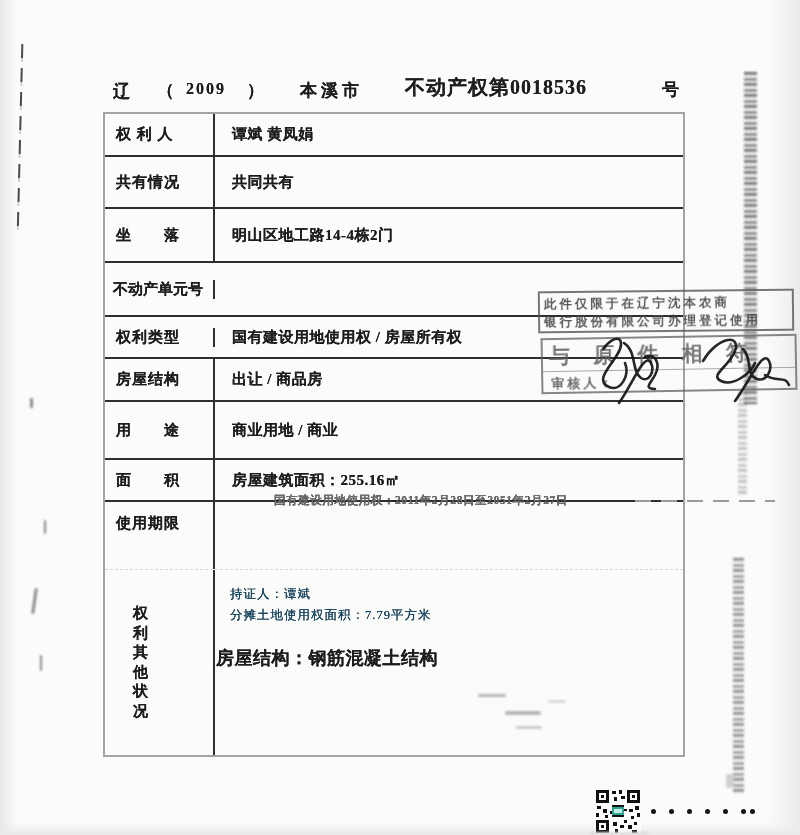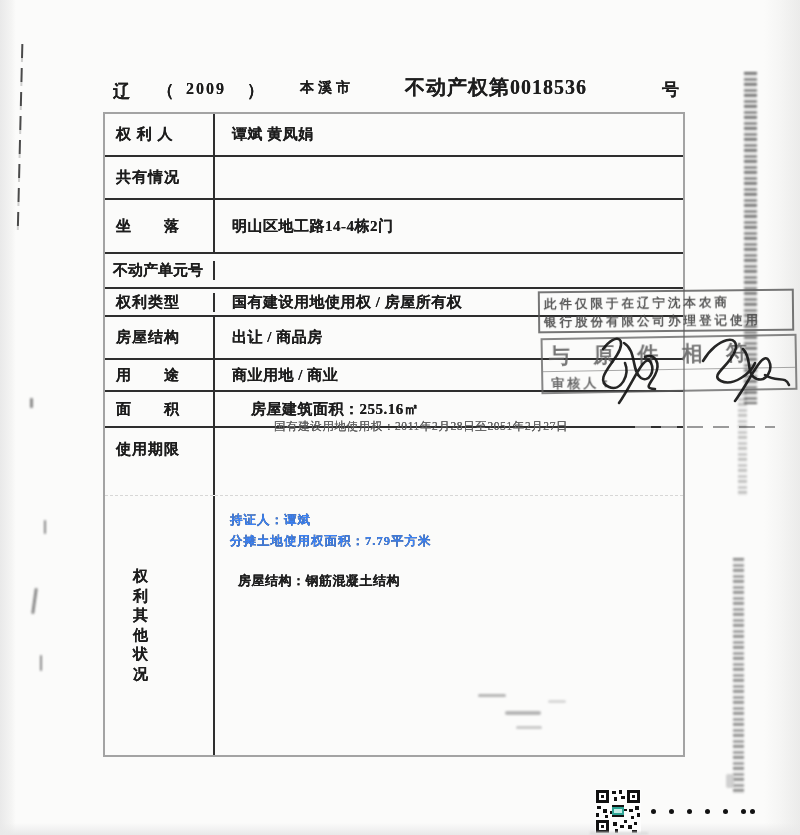--- a/index.html
+++ b/index.html
@@ -21,53 +21,53 @@
     transform:rotate(1.4deg);filter:blur(.4px);}
   .mark{position:absolute;background:#8a8a8a;filter:blur(.8px);border-radius:1px;}
 
   
   .hdr{position:absolute;font-weight:bold;white-space:nowrap;
     text-shadow:0 0 .5px #333;}
   .hdr-region{left:113px;top:80px;font-size:17px;}
   .hdr-po{left:157px;top:79px;font-size:17px;}
   .hdr-year{left:186px;top:80px;font-size:16px;letter-spacing:2px;}
   .hdr-pc{left:247px;top:79px;font-size:17px;}
-  .hdr-city{left:300px;top:79px;font-size:14px;letter-spacing:4px;}
+  .hdr-city{left:300px;top:79px;font-size:17px;letter-spacing:4px;}
   .hdr-cert{left:405px;top:74px;font-size:20px;letter-spacing:1px;}
   .hdr-suffix{left:662px;top:78px;font-size:17px;}
 
   
   .doc-table{position:absolute;left:103px;top:112px;width:582px;height:645px;
     border:2px solid #a3a3a3;box-sizing:border-box;display:flex;flex-direction:column;}
   .t-row{display:flex;box-sizing:border-box;border-bottom:2px solid #2e2e2e;position:relative;}
   .t-row:last-child{border-bottom:none;flex:1;}
   .t-label{width:110px;box-sizing:border-box;border-right:2px solid #2e2e2e;
     display:flex;align-items:center;padding-left:11px;
     font-size:15px;font-weight:bold;letter-spacing:1px;text-shadow:0 0 .4px #222;}
   .t-value{flex:1;display:flex;align-items:center;padding-left:17px;
     font-size:15px;font-weight:bold;letter-spacing:.5px;text-shadow:0 0 .4px #222;}
-  .r1{height:43px;} .r2{height:43px;} .r3{height:54px;} .r4{height:35px;align-items:center;}
-  .r5{height:28px;align-items:center;} .r6{height:43px;} .r7{height:32px;} .r8{height:36px;gap:19px;}
+  .r1{height:43px;} .r2{height:52px;} .r3{height:54px;} .r4{height:54px;align-items:center;}
+  .r5{height:42px;align-items:center;} .r6{height:43px;} .r7{height:58px;} .r8{height:42px;}
   .r9{height:68px;border-bottom:1px dashed rgba(0,0,0,.14);}
   .r9 .t-label{align-items:flex-start;padding-top:12px;}
   .faint-period{position:absolute;left:15px;top:-9px;white-space:nowrap;
-    font-size:11.5px;font-weight:normal;color:#6e6e6e;letter-spacing:.6px;
+    font-size:11.5px;font-weight:bold;color:#6e6e6e;letter-spacing:.6px;
     filter:blur(.35px);padding-left:44px;}
   .faint-tail{position:absolute;left:420px;top:-2px;width:140px;height:2px;
     background:repeating-linear-gradient(90deg,#9a9a9a 0 16px,transparent 16px 26px);
     filter:blur(.4px);}
 
   .r10 .t-label{align-items:center;}
   .v-label{width:17px;line-height:19.5px;word-break:break-all;
     font-size:15px;font-weight:bold;letter-spacing:0;margin-left:17px;}
   .other-wrap{display:block;padding:12px 0 0 0;}
-  .o-faint{font-size:12.5px;font-weight:bold;color:#3b82f6;filter:blur(.5px);
+  .o-faint{font-size:12.5px;font-weight:normal;color:#0c4a6e;filter:blur(.5px);
     letter-spacing:1px;margin:4px 0 0 15px;white-space:nowrap;}
-  .o-line{font-size:13px;font-weight:bold;letter-spacing:.5px;
-    margin:3px 0 0 23px;white-space:nowrap;text-shadow:0 0 .4px #222;}
+  .o-line{font-size:18px;font-weight:bold;letter-spacing:.5px;
+    margin:3px 0 0 1px;white-space:nowrap;text-shadow:0 0 .4px #222;}
   .o-line.first{margin-top:22px;}
 
   
   .stamp1{position:absolute;left:538px;top:290px;width:256px;height:42px;
     border:2px solid rgba(85,85,85,.8);box-sizing:border-box;
     color:rgba(75,75,75,.92);font-size:12.5px;font-weight:bold;
     letter-spacing:3px;line-height:18px;padding:2px 0 0 4px;
     white-space:nowrap;overflow:hidden;transform:rotate(-.6deg);
     filter:blur(.35px);}
   .stamp2{position:absolute;left:541px;top:336px;width:256px;height:56px;
@@ -121,20 +121,21 @@
 <div class="hdr hdr-cert">不动产权第0018536</div>
 <div class="hdr hdr-suffix">号</div>
 
 <div class="doc-table">
   <div class="t-row r1">
     <div class="t-label">权 利 人</div>
     <div class="t-value">谭斌 黄凤娟</div>
   </div>
   <div class="t-row r2">
     <div class="t-label">共有情况</div>
+    <div class="t-value">共同共有</div>
   </div>
   <div class="t-row r3">
     <div class="t-label">坐　　落</div>
     <div class="t-value">明山区地工路14-4栋2门</div>
   </div>
   <div class="t-row r4">
     <div class="t-label" style="letter-spacing:0;padding-left:8px;">不动产单元号</div>
     <div class="t-value"></div>
   </div>
   <div class="t-row r5">

